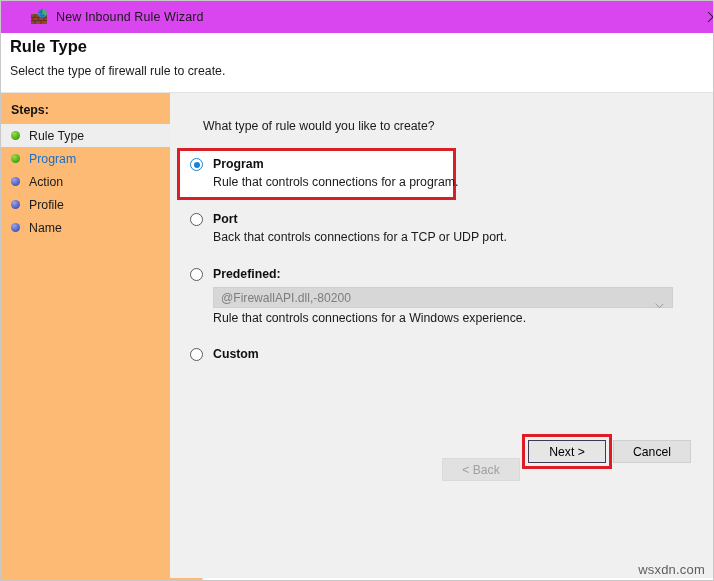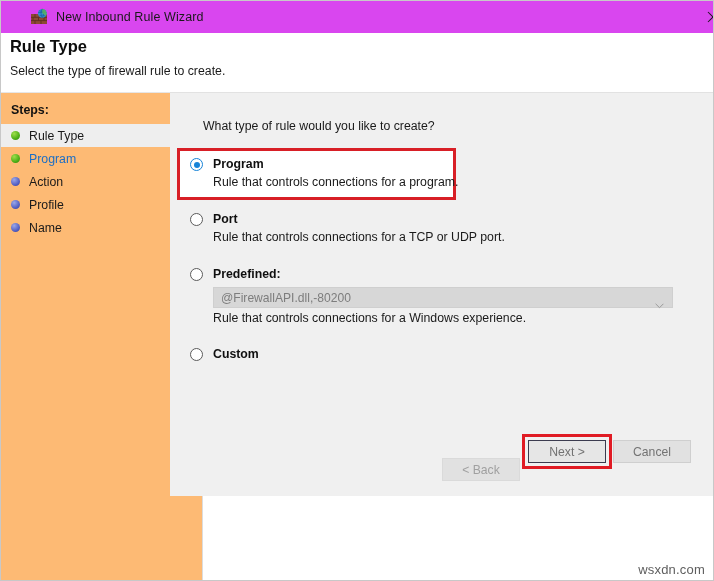--- a/index.html
+++ b/index.html
@@ -153,21 +153,21 @@
   .step-label.link {
     color: #1d6fc4;
     cursor: pointer;
   }
 
   
   #content {
     position: absolute;
     left: 169px; top: 0;
     width: 543px;
-    height: 404px;
+    height: 486px;
     background: #f0f0f0;
     box-sizing: border-box;
     border-top: 1px solid #e2e2e2;
   }
 
   #question {
     position: absolute;
     left: 33px;
     top: 26px;
     font-size: 12.3px;
@@ -282,21 +282,21 @@
     height: 58px;
   }
   .btn {
     position: absolute;
     width: 78px;
     height: 23px;
     box-sizing: border-box;
     border: 1px solid #cfcfcf;
     background: #e1e1e1;
     font-size: 12.2px;
-    color: #737373;
+    color: #000000;
     display: flex;
     align-items: center;
     justify-content: center;
     cursor: pointer;
     font-family: "Liberation Sans", sans-serif;
   }
   .btn.disabled {
     color: #a0a0a0;
     background: #e1e1e1;
     border-color: #dadada;
@@ -414,21 +414,21 @@
             </div>
             <div class="option-desc">Rule that controls connections for a program.</div>
           </div>
         </div>
 
         <div class="option-block" id="port-block">
           <div class="option-row">
             <span class="radio"></span>
             <span class="option-title">Port</span>
           </div>
-          <div class="option-desc">Rule that controls connections for a TCP or UDP port.</div>
+          <div class="option-desc">Back that controls connections for a TCP or UDP port.</div>
         </div>
 
         <div class="option-block" id="predefined-block">
           <div class="option-row">
             <span class="radio"></span>
             <span class="option-title">Predefined:</span>
           </div>
           <div class="combobox">
             <span class="combobox-text">@FirewallAPI.dll,-80200</span>
             <span class="combobox-arrow">

